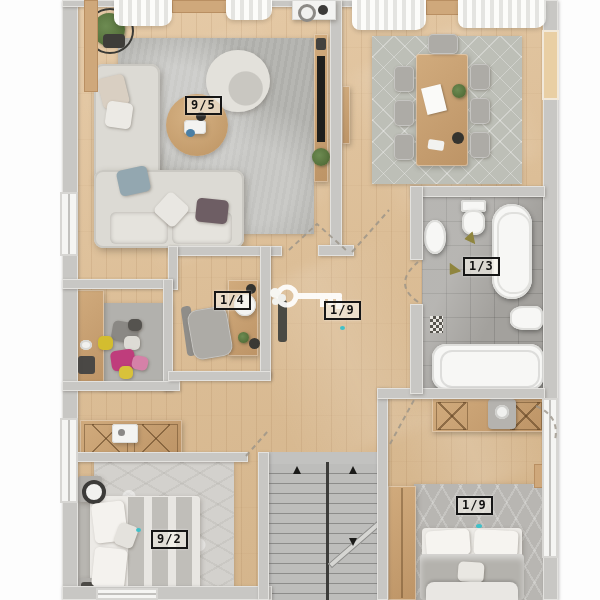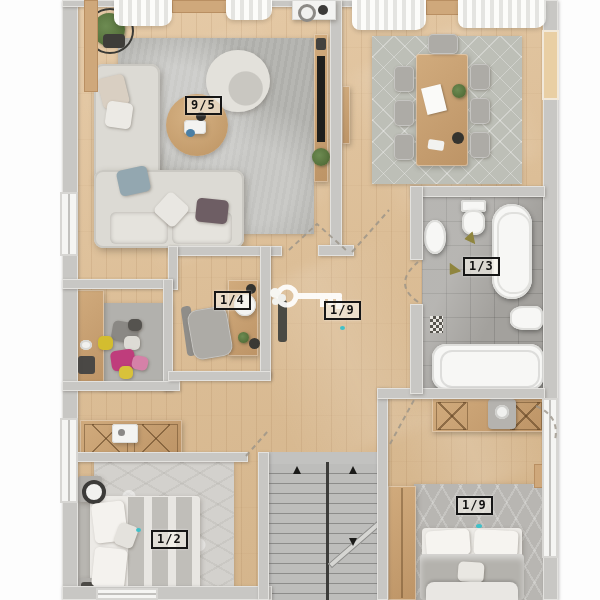--- a/index.html
+++ b/index.html
@@ -267,16 +267,16 @@
       <rect x="320" y="298" width="5" height="9"></rect>
       <rect x="328" y="298" width="5" height="7"></rect>
       <rect x="336" y="298" width="6" height="11"></rect>
     </g>
   </svg>
 
   <div class="label" style="left:185px;top:96px">9/5</div>
   <div class="label" style="left:214px;top:291px">1/4</div>
   <div class="label" style="left:324px;top:301px">1/9</div>
   <div class="label" style="left:463px;top:257px">1/3</div>
-  <div class="label" style="left:151px;top:530px">1/2</div>
+  <div class="label" style="left:151px;top:530px">9/2</div>
   <div class="label" style="left:456px;top:496px">1/9</div>
 
 </div>
 
 </body></html>

